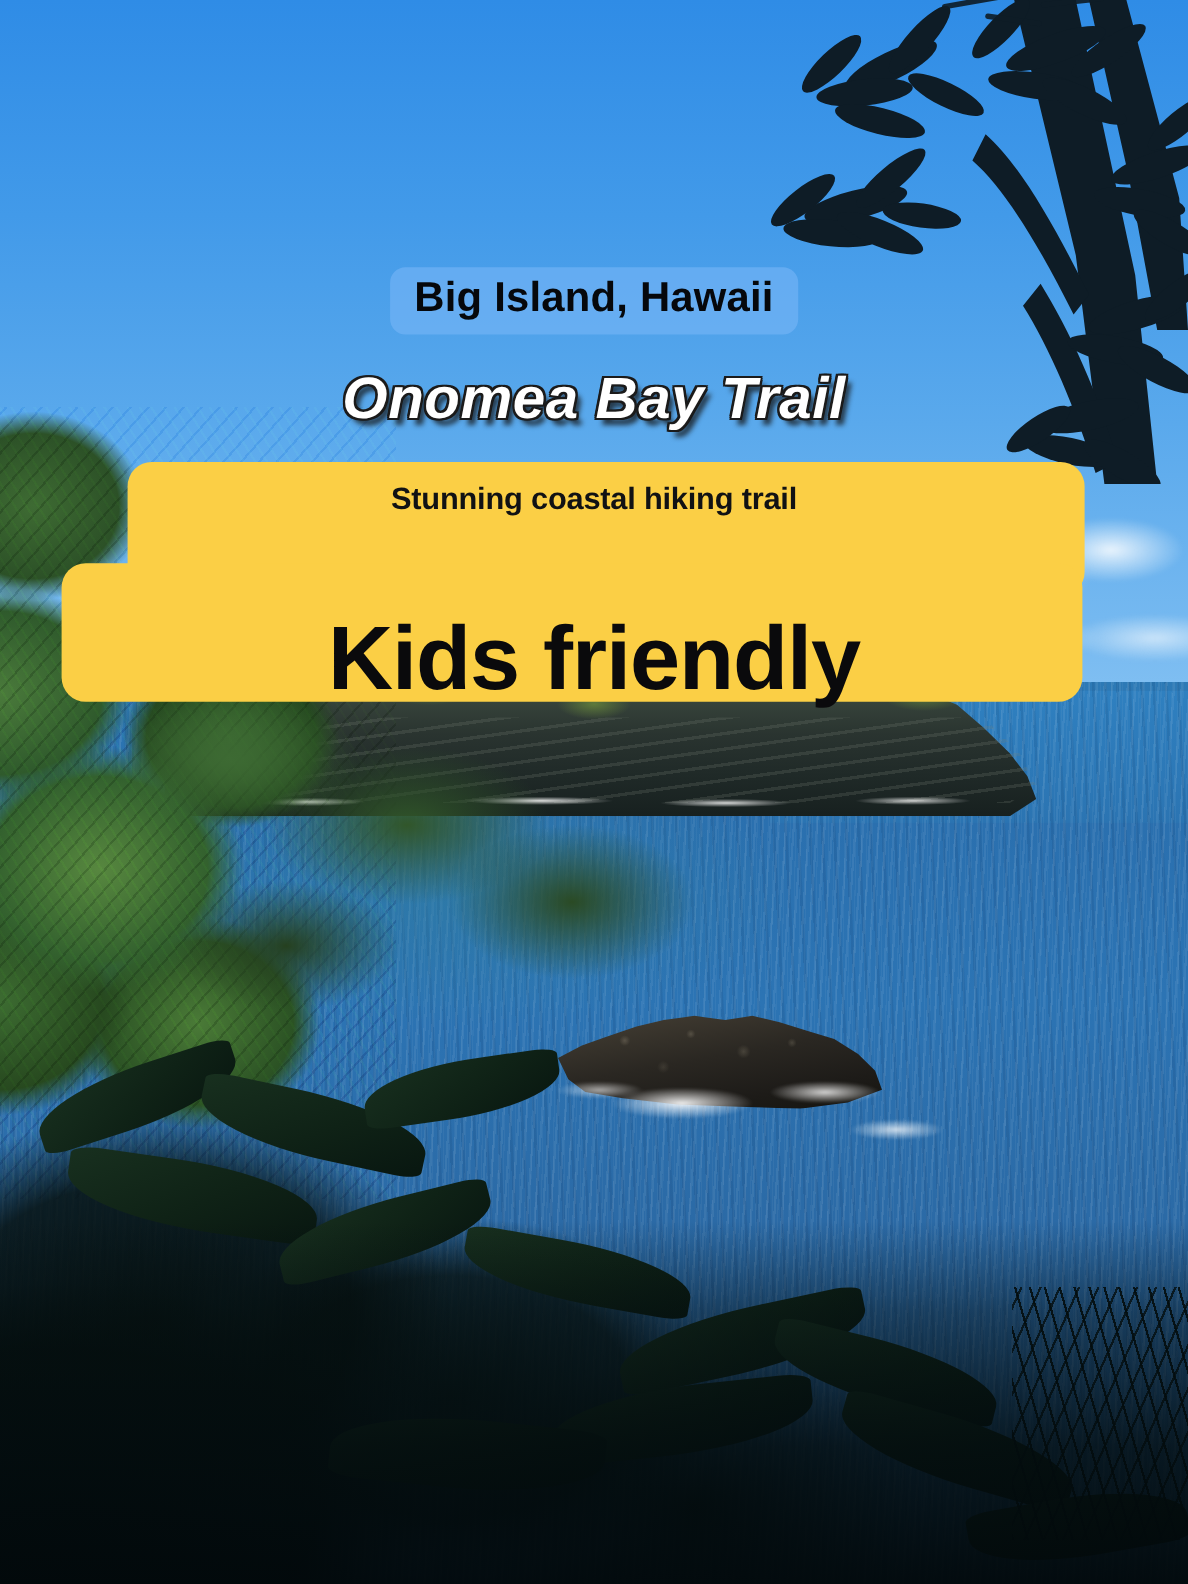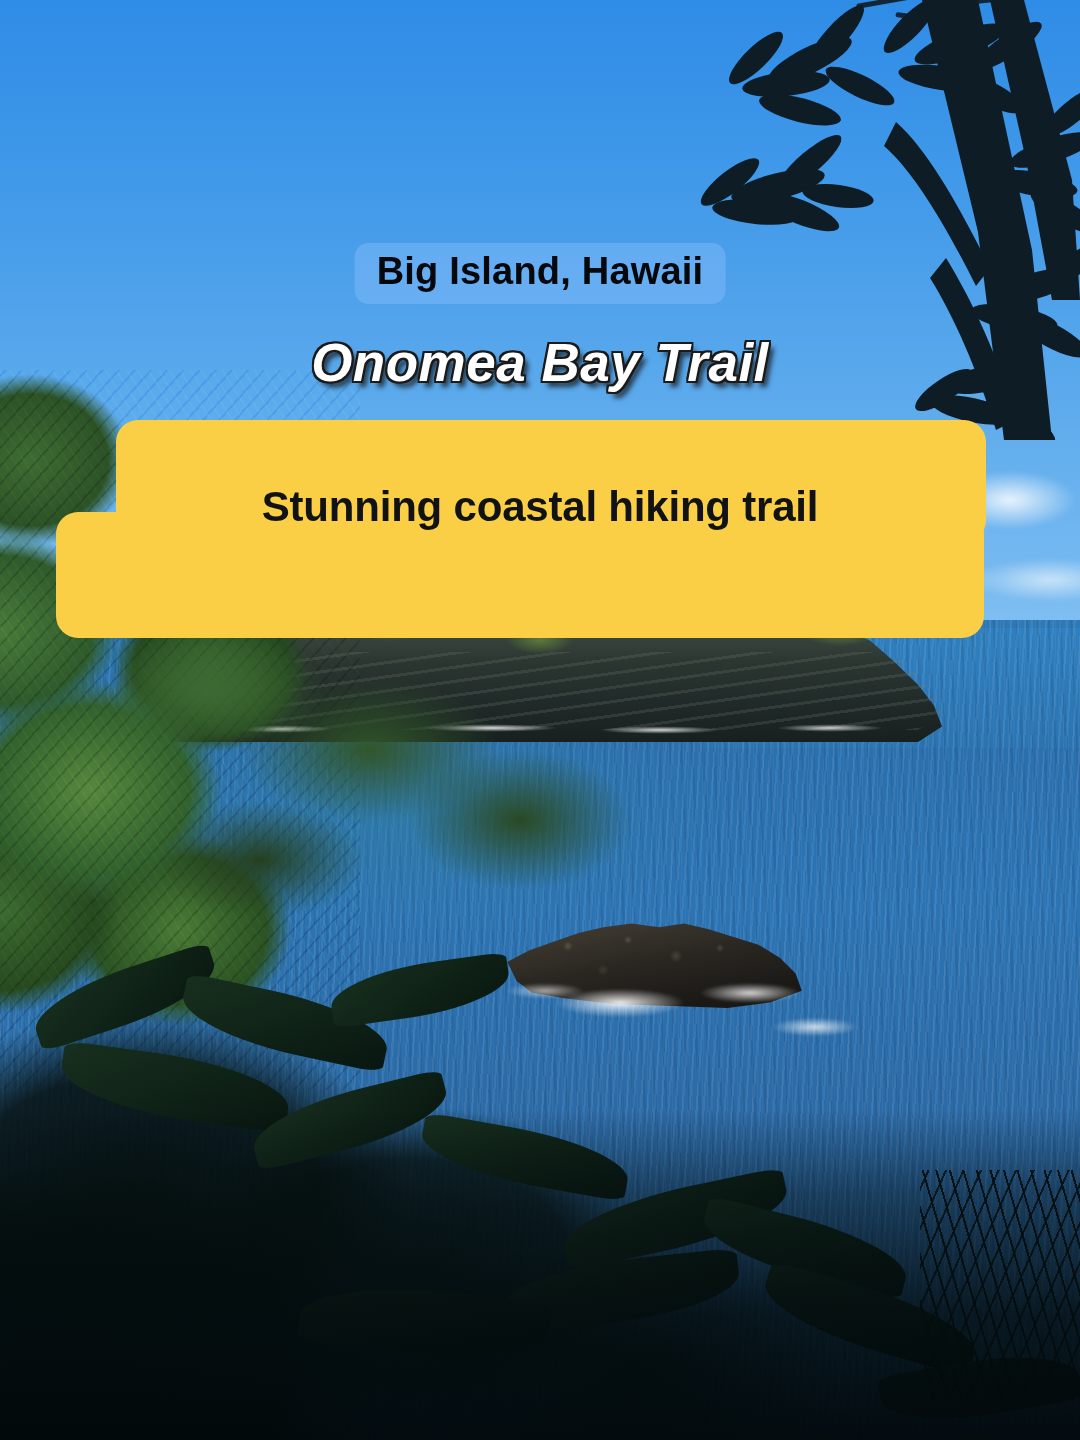--- a/index.html
+++ b/index.html
@@ -206,22 +206,22 @@
     position:absolute; left:116px; top:420px; width:870px; height:122px;
     background:#fbcf45; border-radius:22px;
   }
   .hl-bot{
     position:absolute; left:56px; top:512px; width:928px; height:126px;
     background:#fbcf45; border-radius:22px;
   }
 
   .sub{
     position:absolute; left:50%; transform:translateX(-50%);
-    top:484px;
-    font-size:42px; font-weight:700; color:#111214;
+    top:439px;
+    font-size:28px; font-weight:700; color:#111214;
     white-space:nowrap; letter-spacing:-.2px; line-height:1.1;
   }
   .big{
     position:absolute; left:50%; transform:translateX(-50%);
     top:552px;
     font-size:82px; font-weight:700; color:#0a0a0c;
     white-space:nowrap; letter-spacing:-1px; line-height:1.15;
   }
 </style>
 </head>
@@ -338,14 +338,15 @@
 
   <div class="eyebrow">Big Island, Hawaii</div>
 
   <div class="title">Onomea Bay Trail</div>
 
   <div class="hl-top"></div>
   <div class="hl-bot"></div>
 
   <div class="sub">Stunning coastal hiking trail</div>
 
+  <div class="big">Kids friendly</div>
 
 </div>
 
 </body></html>

